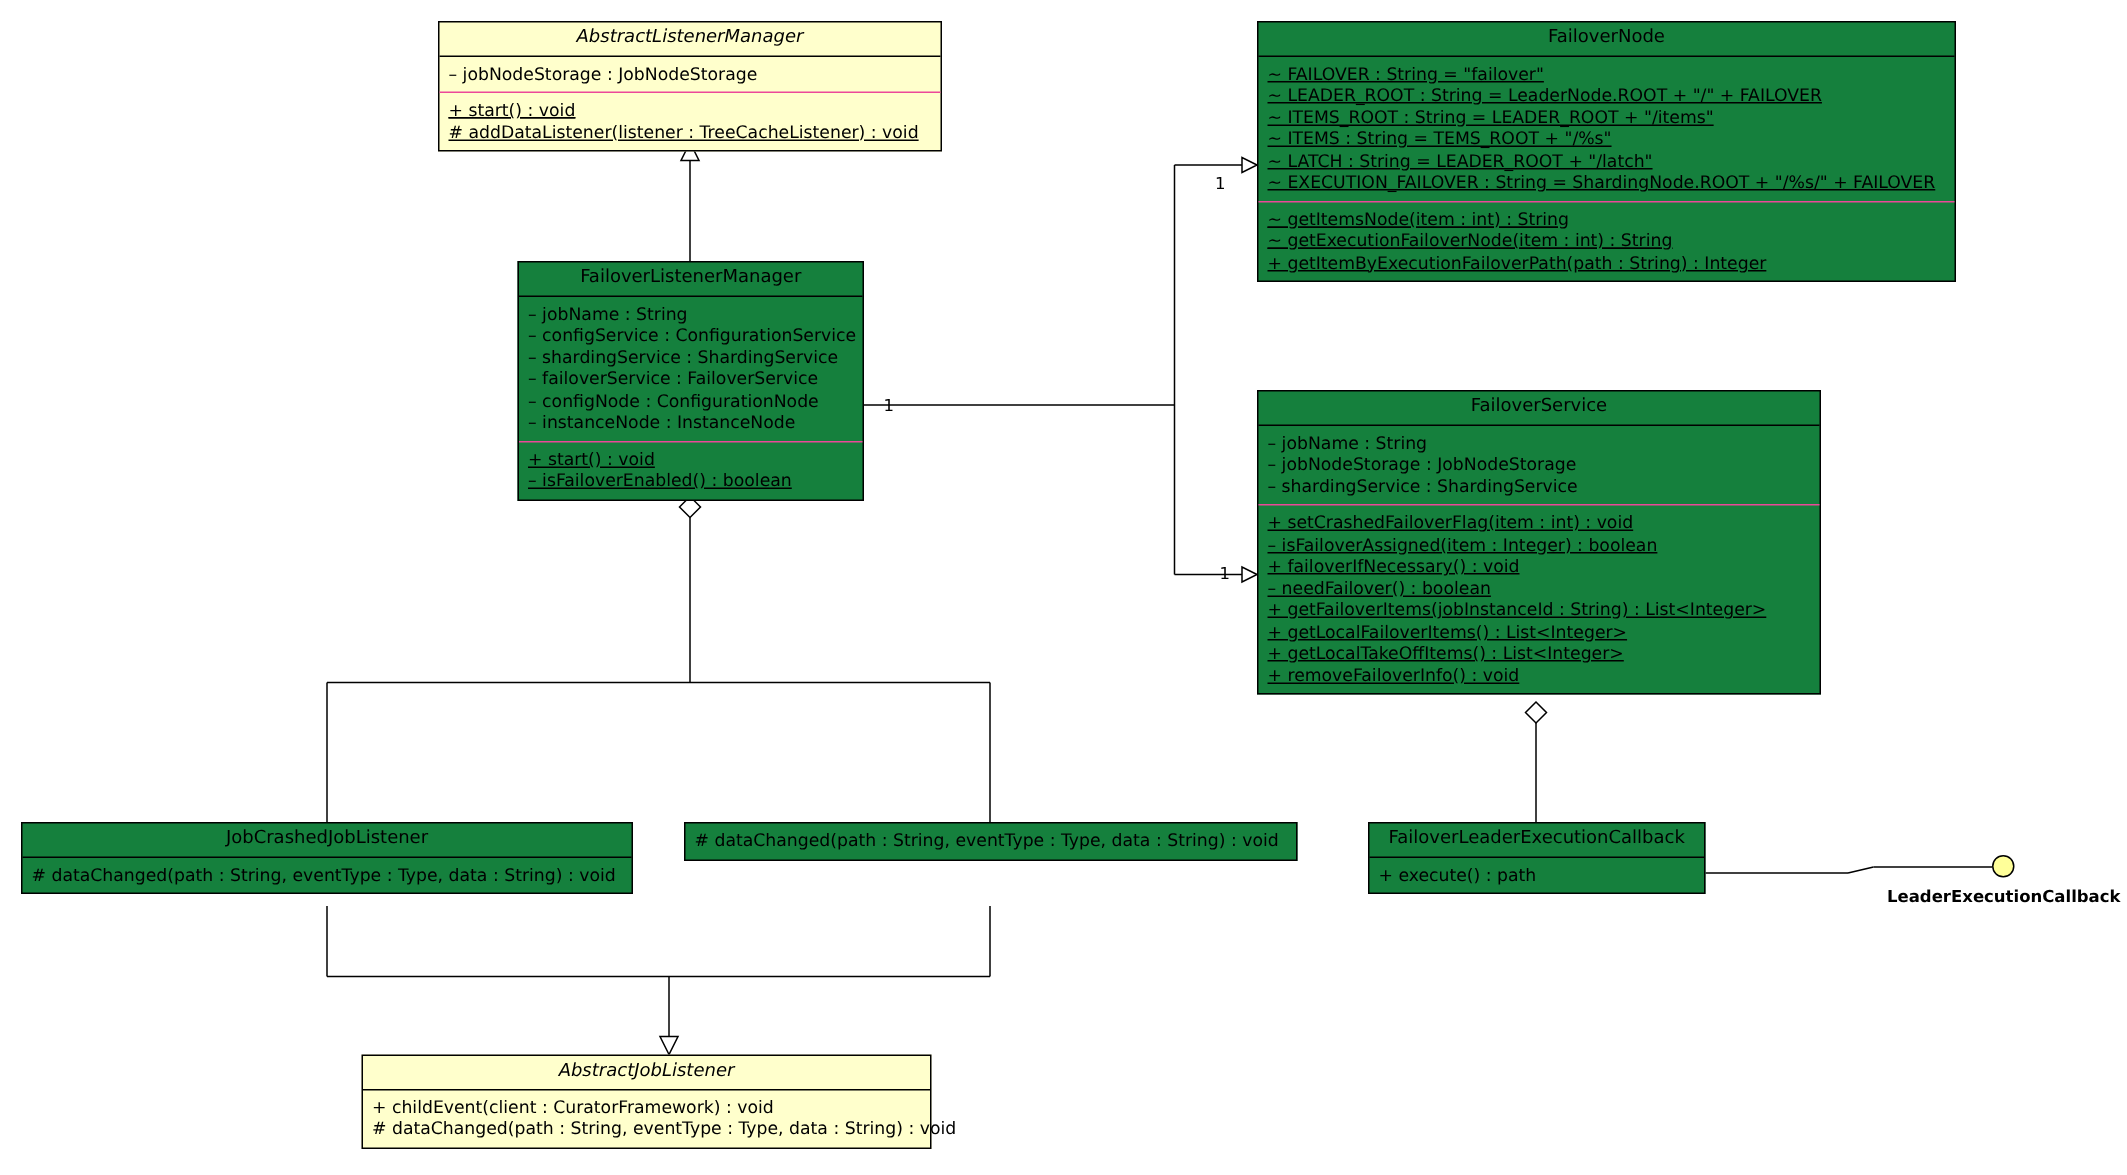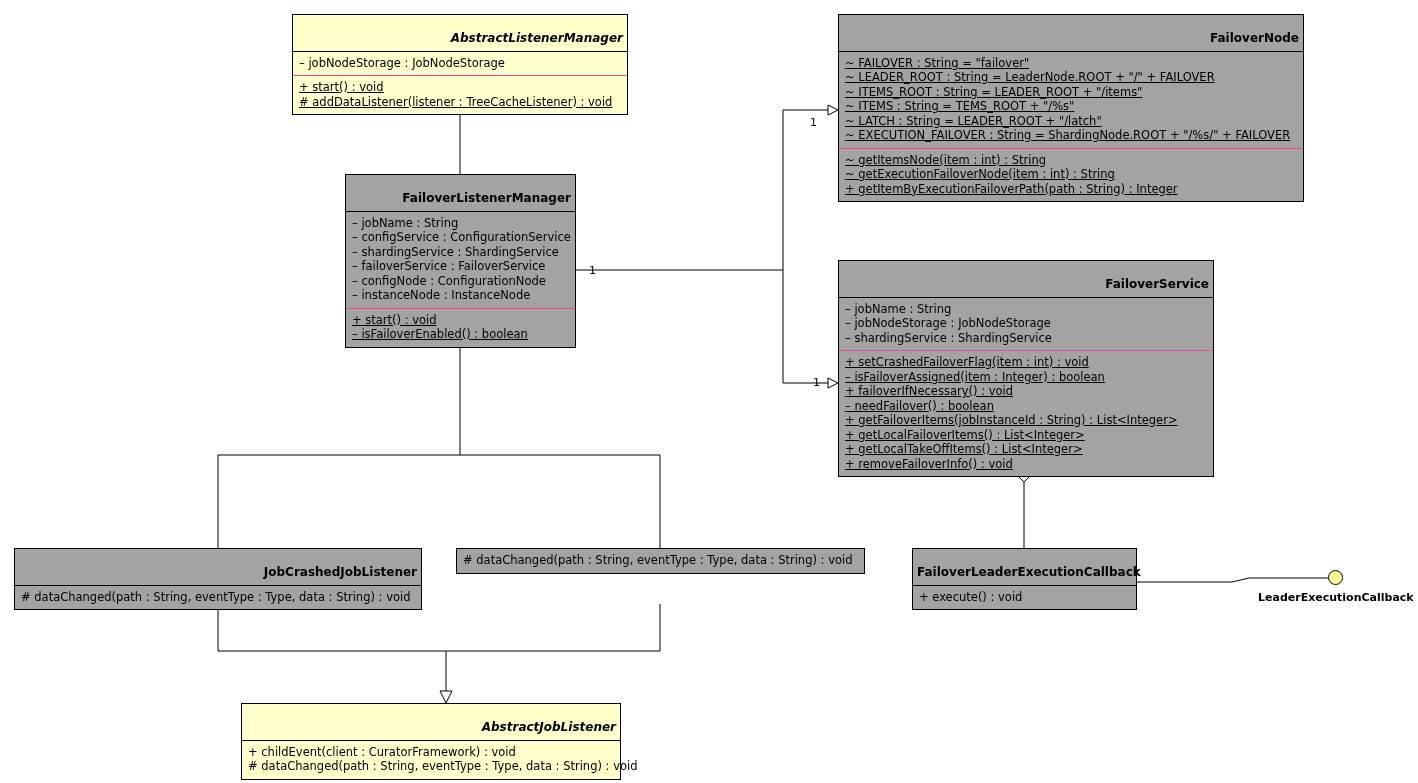--- a/index.html
+++ b/index.html
@@ -24,32 +24,32 @@
     position: absolute;
     left: 0; top: 0;
     width: 1418px;
     height: 783px;
     pointer-events: none;
   }
   .uml-class {
     position: absolute;
     box-sizing: border-box;
     border: 1px solid #000000;
-    background: #a3a3a3;
+    background: #15803d;
     font-size: 11.5px;
     line-height: 14.5px;
     color: #000000;
   }
   .uml-class.abstract-note {
     background: #ffffcc;
   }
   .cls-title {
-    text-align: right;
-    font-weight: bold;
-    padding: 16px 4px 5px 4px;
+    text-align: center;
+    font-weight: normal;
+    padding: 2px 4px 5px 4px;
     border-bottom: 1px solid #000000;
     font-size: 12px;
   }
   .uml-class.abstract-note .cls-title {
     font-style: italic;
   }
   .cls-section {
     padding: 4px 6px 5px 6px;
   }
   .cls-section + .cls-section {
@@ -195,21 +195,21 @@
 
   <div class="uml-class" style="left:456px; top:548px; width:409px;">
     <div class="cls-section">
       <div class="cls-row"># dataChanged(path : String, eventType : Type, data : String) : void</div>
     </div>
   </div>
 
   <div class="uml-class" style="left:912px; top:548px; width:225px;">
     <div class="cls-title">FailoverLeaderExecutionCallback</div>
     <div class="cls-section">
-      <div class="cls-row">+ execute() : void</div>
+      <div class="cls-row">+ execute() : path</div>
     </div>
   </div>
 
   <div class="uml-class abstract-note" style="left:241px; top:703px; width:380px;">
     <div class="cls-title">AbstractJobListener</div>
     <div class="cls-section">
       <div class="cls-row">+ childEvent(client : CuratorFramework) : void</div>
       <div class="cls-row"># dataChanged(path : String, eventType : Type, data : String) : void</div>
     </div>
   </div>

